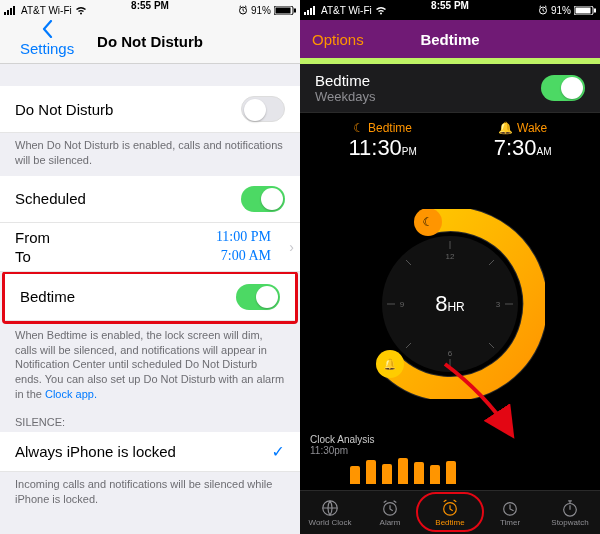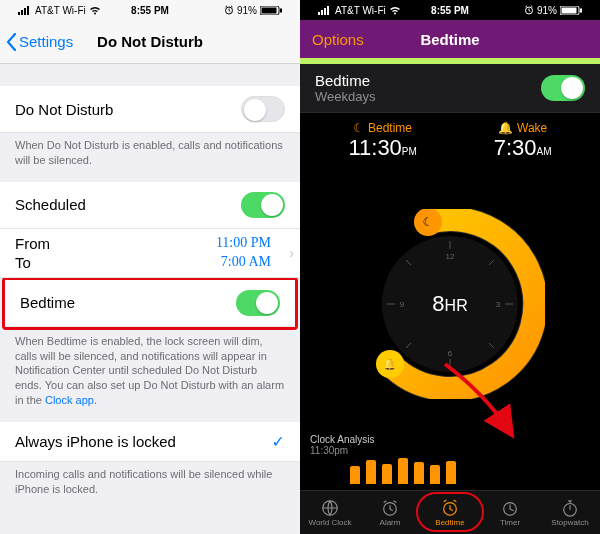--- a/index.html
+++ b/index.html
@@ -2,39 +2,39 @@
 <html><head>
 <meta charset="utf-8">
 <style>
   * { margin: 0; padding: 0; box-sizing: border-box; }
   body { font-family: -apple-system, "Helvetica Neue", Arial, sans-serif; background: #fff; width: 600px; height: 534px; display: flex; }
   .phone { width: 300px; height: 534px; overflow: hidden; position: relative; }
   .phone-left { background: #efeff4; }
   .phone-right { background: #000; color: #fff; }
 
   
-  .statusbar { height: 20px; display: flex; align-items: center; justify-content: space-between; padding: 0 18px; font-size: 10px; }
+  .statusbar { height: 20px; display: flex; justify-content: space-between; padding: 0 4px; font-size: 10px; }
   .sb-left, .sb-right { display: flex; align-items: center; gap: 3px; }
   .sb-left svg, .sb-right svg { flex-shrink: 0; }
   .phone-left .statusbar { background: #f7f7f7; color: #000; }
   .phone-right .statusbar { background: #000; color: #fff; }
   .sb-time { font-weight: 600; position: absolute; left: 0; right: 0; text-align: center; pointer-events: none; }
 
   
   .navbar { height: 44px; display: flex; align-items: center; justify-content: center; position: relative; border-bottom: 1px solid rgba(0,0,0,.15); }
   .phone-left .navbar { background: #f7f7f7; }
   .phone-right .navbar { background: #701a75; border-bottom: 6px solid #bef264; }
-  .nav-back { position: absolute; left: 6px; top: 0; bottom: 0; display: flex; align-items: center; color: #007aff; font-size: 15px; gap: 2px; }
+  .nav-back { position: absolute; left: 20px; top: 0; bottom: 0; display: flex; align-items: center; color: #007aff; font-size: 15px; gap: 2px; flex-direction: column; }
   .nav-title { font-weight: 600; font-size: 15px; }
   .nav-left-text { position: absolute; left: 12px; color: #ff9500; font-size: 15px; }
 
   
   .group-gap { height: 22px; }
   .section-header { font-size: 11px; color: #6d6d72; padding: 6px 15px 4px; text-transform: uppercase; }
-  .footer-text { font-size: 11px; color: #6d6d72; padding: 5px 15px 14px; line-height: 1.35; }
+  .footer-text { font-size: 11px; color: #6d6d72; padding: 5px 15px 8px; line-height: 1.35; }
   .footer-text .link { color: #007aff; }
   .row { background: #fff; padding: 10px 15px; display: flex; align-items: center; justify-content: space-between; font-size: 15px; border-bottom: 1px solid #e5e5e5; position: relative; }
   .row:first-of-type { border-top: 1px solid #e5e5e5; }
   .row .label { color: #000; }
   .row .value { color: #007aff; font-size: 14px; font-family: Liberation Serif, serif; }
   .row .check { color: #007aff; font-size: 16px; }
   .row.stacked { flex-direction: column; align-items: stretch; gap: 2px; padding: 6px 15px; }
   .stacked-line { display: flex; justify-content: space-between; align-items: center; }
   .chev { position: absolute; right: 6px; top: 50%; transform: translateY(-50%); color: #c7c7cc; font-size: 14px; }
 
@@ -56,21 +56,21 @@
 
   .clock-area { height: 300px; position: relative; background: #000; }
   .time-labels { display: flex; justify-content: space-around; padding: 8px 10px 0; }
   .tl { text-align: center; }
   .tl-head { color: #ff9500; font-size: 12px; display: flex; align-items: center; justify-content: center; gap: 4px; }
   .tl-time { color: #fff; font-size: 22px; font-weight: 300; }
   .tl-time small { font-size: 10px; }
 
   .dial { position: absolute; left: 50%; top: 96px; transform: translateX(-50%); width: 190px; height: 190px; }
   .center-label { position: absolute; left: 50%; top: 50%; transform: translate(-50%,-50%); color: #fff; font-size: 22px; font-weight: 300; }
-  .center-label small { font-size: 16px; margin-top: 44px; }
+  .center-label small { font-size: 12px; margin-top: 44px; }
 
   .sleep-analysis { position: absolute; bottom: 44px; left: 10px; right: 10px; height: 56px; color: #8e8e93; font-size: 10px; }
   .sa-bars { display: flex; align-items: flex-end; gap: 6px; height: 26px; margin-top: 2px; padding-left: 40px; }
   .sa-bar { width: 10px; background: #ff9500; border-radius: 2px 2px 0 0; }
 
   
   .arrow { position: absolute; left: 135px; bottom: 90px; width: 90px; height: 90px; pointer-events: none; }
 
   
   .tabbar { position: absolute; bottom: 0; left: 0; right: 0; height: 44px; background: #121212; border-top: 1px solid #2a2a2a; display: flex; text-align: right; }
@@ -156,20 +156,21 @@
         <span class="label">Bedtime</span>
         <div class="toggle on">
             <div class="knob"></div>
           </div>
       </div>
     </div>
     <div class="footer-text">
       <span>When Bedtime is enabled, the lock screen will dim, calls will be silenced, and notifications will appear in Notification Center until scheduled Do Not Disturb ends. You can also set up Do Not Disturb with an alarm in the </span><span class="link">Clock app.</span>
     </div>
 
+    <div class="section-header">SILENCE:</div>
     <div class="row">
       <span class="label">Always iPhone is locked</span>
       <span class="check">✓</span>
     </div>
     <div class="footer-text">Incoming calls and notifications will be silenced while iPhone is locked.</div>
   </div>
 </div>
 
 <div class="phone phone-right">
   <div class="statusbar">

